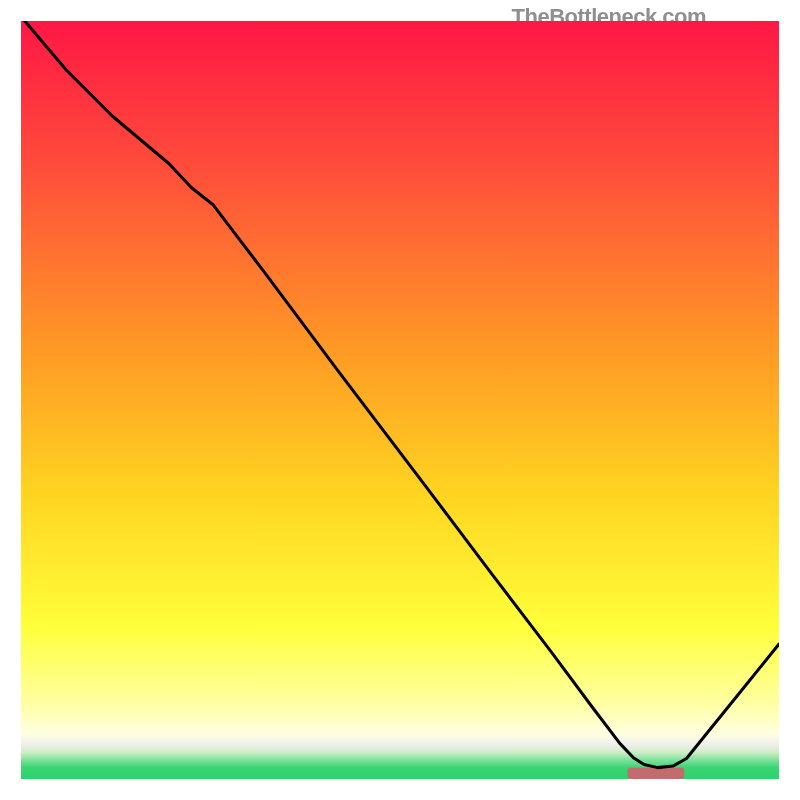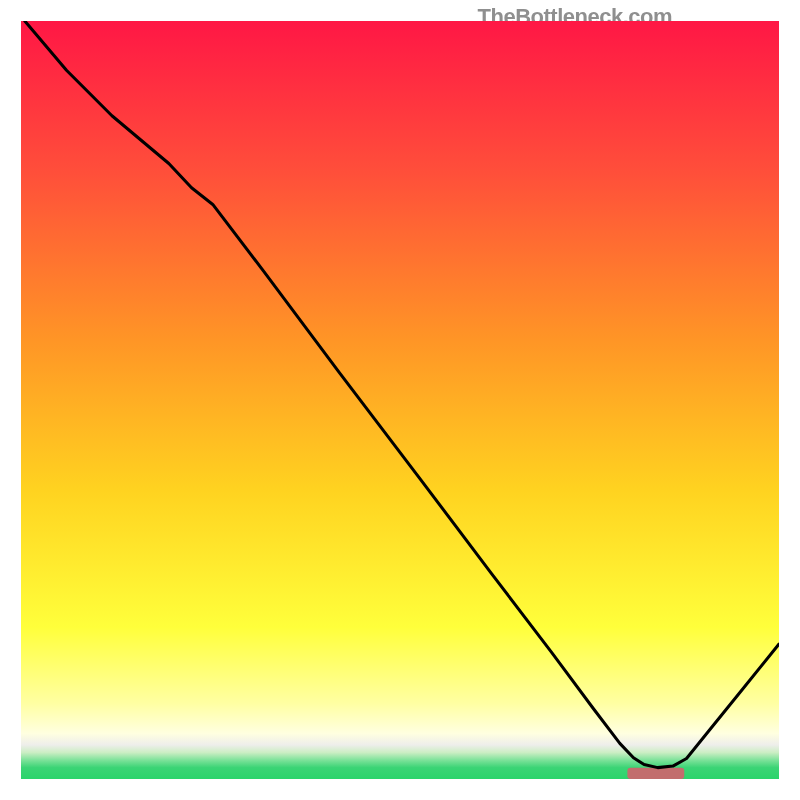--- a/index.html
+++ b/index.html
@@ -7,20 +7,21 @@
     padding: 0;
     width: 800px;
     height: 800px;
     background: #ffffff;
     overflow: hidden;
   }
   .stage {
     position: relative;
     width: 686px;
     height: 800px;
+    padding-left: 34px;
   }
   .watermark {
     position: absolute;
     top: 4px;
     right: 14px;
     font-family: Arial, Helvetica, sans-serif;
     font-size: 22px;
     font-weight: 600;
     color: #8f8f8f;
     letter-spacing: -0.5px;

